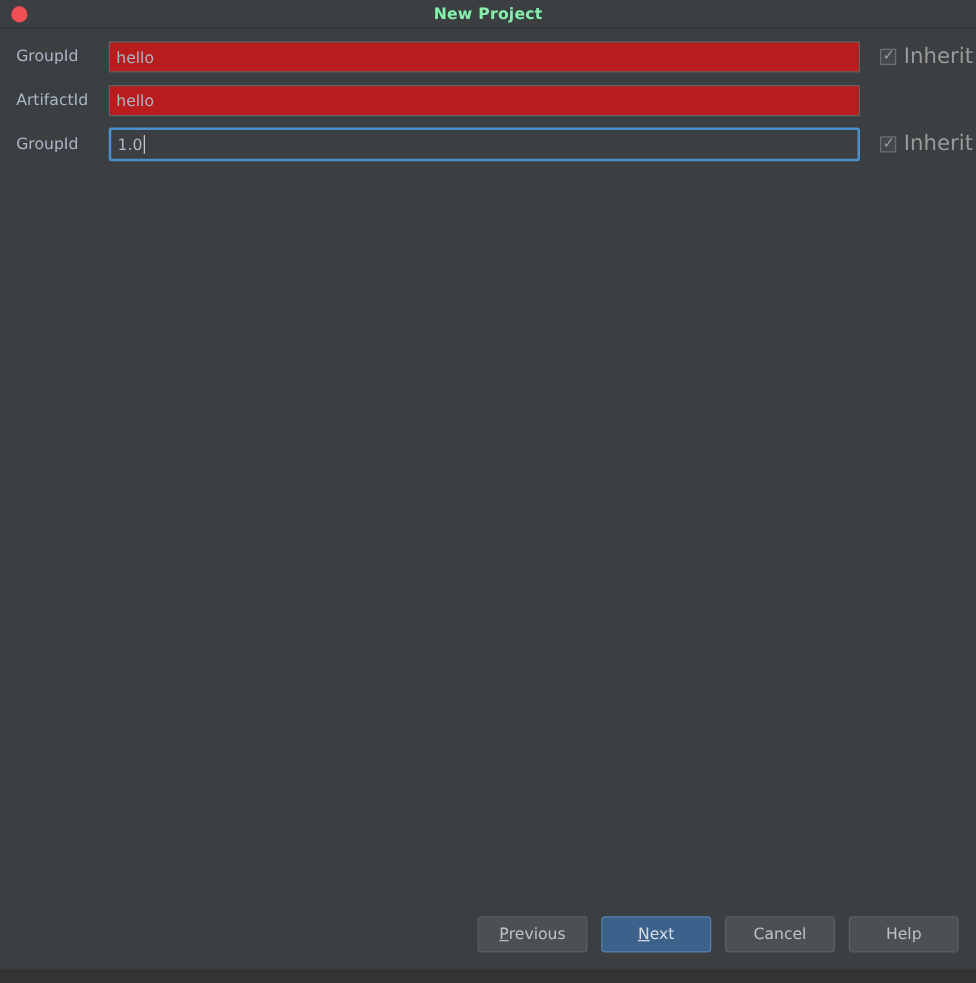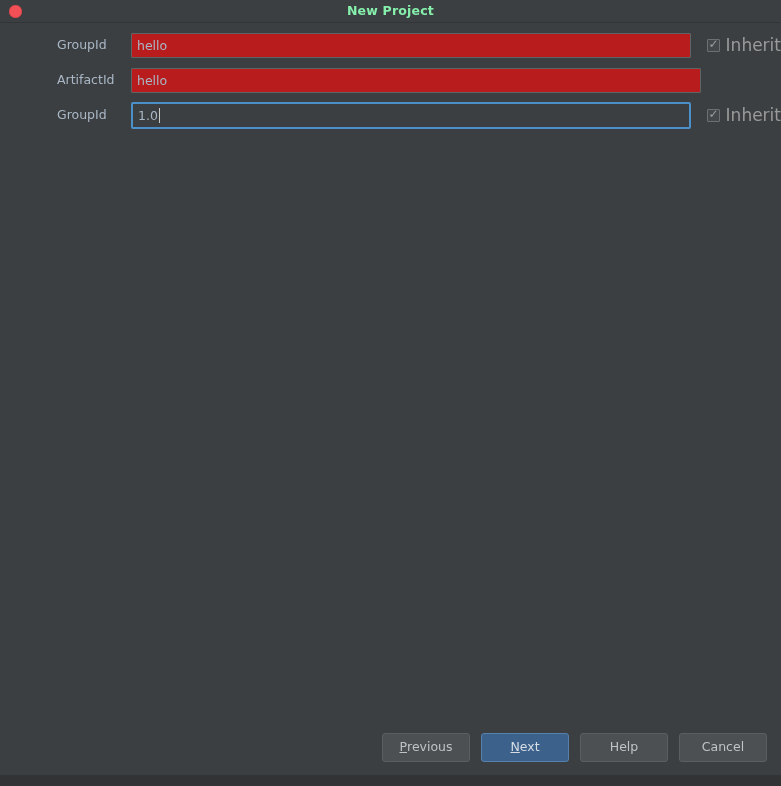--- a/index.html
+++ b/index.html
@@ -60,21 +60,20 @@
     position: relative;
     flex: 1 1 auto;
     padding: 8px 0 0 0;
   }
   .form-row {
     display: flex;
     align-items: center;
     height: 28px;
     margin-bottom: 7px;
     padding-left: 13px;
-    margin-left: 44px;
   }
   .field-label {
     width: 74px;
     min-width: 74px;
     font-size: 12.5px;
     color: #a9b7c6;
     line-height: 1;
   }
   .text-input {
     box-sizing: border-box;
@@ -236,24 +235,24 @@
         <span class="mn">P</span>
         <span>revious</span>
       </div>
 
     <div class="btn default">
         <span class="mn">N</span>
         <span>ext</span>
       </div>
 
     <div class="btn">
+        <span>Cancel</span>
+      </div>
+
+    <div class="btn">
         <span>Help</span>
       </div>
 
-    <div class="btn">
-        <span>Cancel</span>
-      </div>
-
   </div>
 
   <div class="bottom-strip"></div>
 
 </div>
 
 </body></html>

